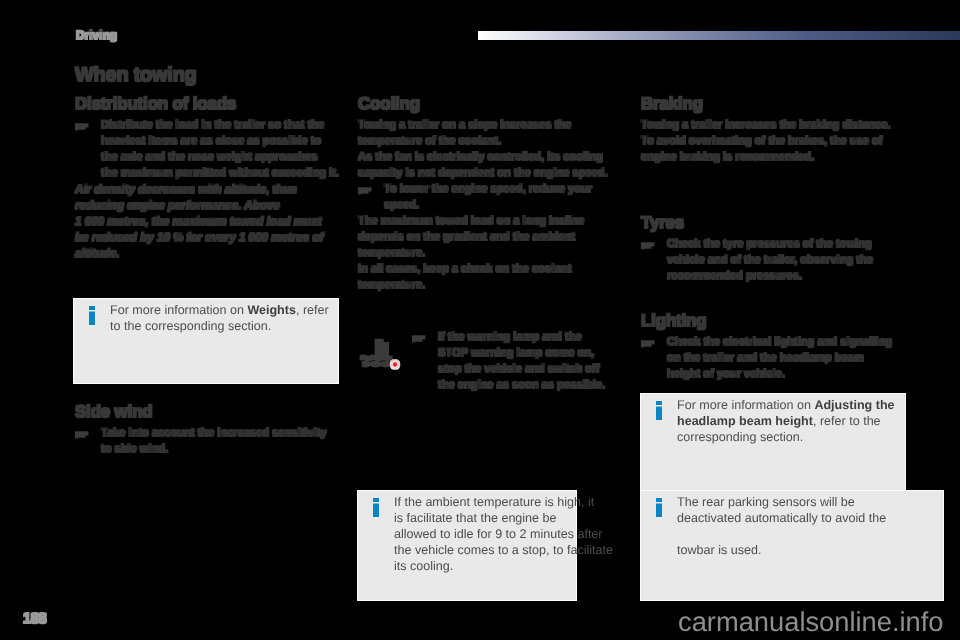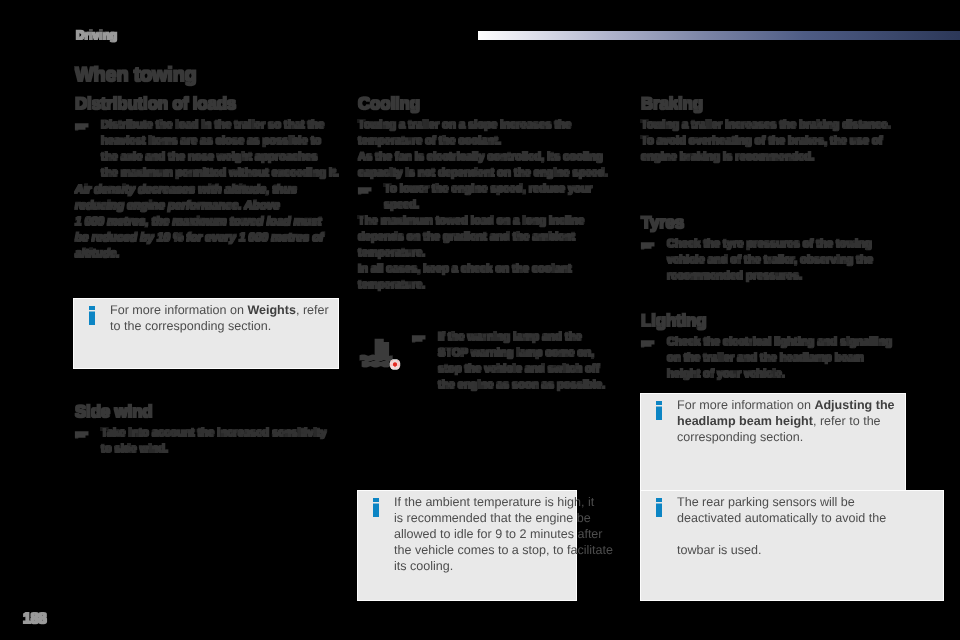--- a/index.html
+++ b/index.html
@@ -79,21 +79,21 @@
     <ul class="blist" style="margin-top:7px">
       <li>
         <span class="hand"><svg width="14" height="8" viewBox="0 0 14 8">
               <path fill="#3a3a3a" d="M0.9 1.2 h11.6 v2.2 h-3.0 v2.3 h-7.2 v0.8 h-1.2 v-0.8 h-0.2 z"></path>
             </svg></span>
         <span>Take into account the increased sensitivity<br>to side wind.</span>
       </li>
     </ul>
   </div>
 
-  <div class="infobox" style="left:73px;top:298px;width:266px;height:71px">
+  <div class="infobox" style="left:73px;top:298px;width:266px;height:86px">
     <span class="ibicon"><svg width="6" height="19" viewBox="0 0 6 19">
           <rect x="0" y="0" width="6" height="4" fill="#0c85c4"></rect>
           <rect x="0" y="5.5" width="6" height="13.5" fill="#0c85c4"></rect>
         </svg></span>
     <div class="ibtxt"><span>For more information on </span><b>Weights</b><span>, refer</span><br><span>to the corresponding section.</span></div>
   </div>
 
   <div class="ink col" style="left:358px;top:97px">
     <h2 class="sec">Cooling</h2>
     <p class="para" style="margin-top:7px">Towing a trailer on a slope increases the<br>temperature of the coolant.</p>
@@ -128,21 +128,21 @@
         <span>If the warning lamp and the<br>STOP warning lamp come on,<br>stop the vehicle and switch off<br>the engine as soon as possible.</span>
       </li>
     </ul>
   </div>
 
   <div class="infobox" style="left:357px;top:490px;width:220px;height:111px">
     <span class="ibicon"><svg width="6" height="19" viewBox="0 0 6 19">
           <rect x="0" y="0" width="6" height="4" fill="#0c85c4"></rect>
           <rect x="0" y="5.5" width="6" height="13.5" fill="#0c85c4"></rect>
         </svg></span>
-    <div class="ibtxt"><span>If the ambient temperature is high, it</span><br><span>is recommended that the engine be</span><br><span>allowed to idle for 9 to 2 minutes after</span><br><span>the vehicle comes to a stop, to facilitate</span><br><span>its cooling.</span></div>
+    <div class="ibtxt"><span>If the ambient temperature is high, it</span><br><span>is facilitate that the engine be</span><br><span>allowed to idle for 9 to 2 minutes after</span><br><span>the vehicle comes to a stop, to facilitate</span><br><span>its cooling.</span></div>
   </div>
 
   <div class="ink col" style="left:641px;top:97px">
     <h2 class="sec">Braking</h2>
     <p class="para" style="margin-top:7px">Towing a trailer increases the braking distance.</p>
     <p class="para">To avoid overheating of the brakes, the use of<br>engine braking is recommended.</p>
 
     <h2 class="sec" style="margin-top:50px">Tyres</h2>
     <ul class="blist" style="margin-top:7px">
       <li>
@@ -173,13 +173,14 @@
   </div>
   <div class="infobox" style="left:640px;top:490px;width:304px;height:111px">
     <span class="ibicon"><svg width="6" height="19" viewBox="0 0 6 19">
           <rect x="0" y="0" width="6" height="4" fill="#0c85c4"></rect>
           <rect x="0" y="5.5" width="6" height="13.5" fill="#0c85c4"></rect>
         </svg></span>
     <div class="ibtxt"><span>The rear parking sensors will be</span><br><span>deactivated automatically to avoid the</span><br><br><span>towbar is used.</span></div>
   </div>
 
   <div class="page-num">188</div>
+  <div class="wm">carmanualsonline.info</div>
 </div>
 
 </body></html>

